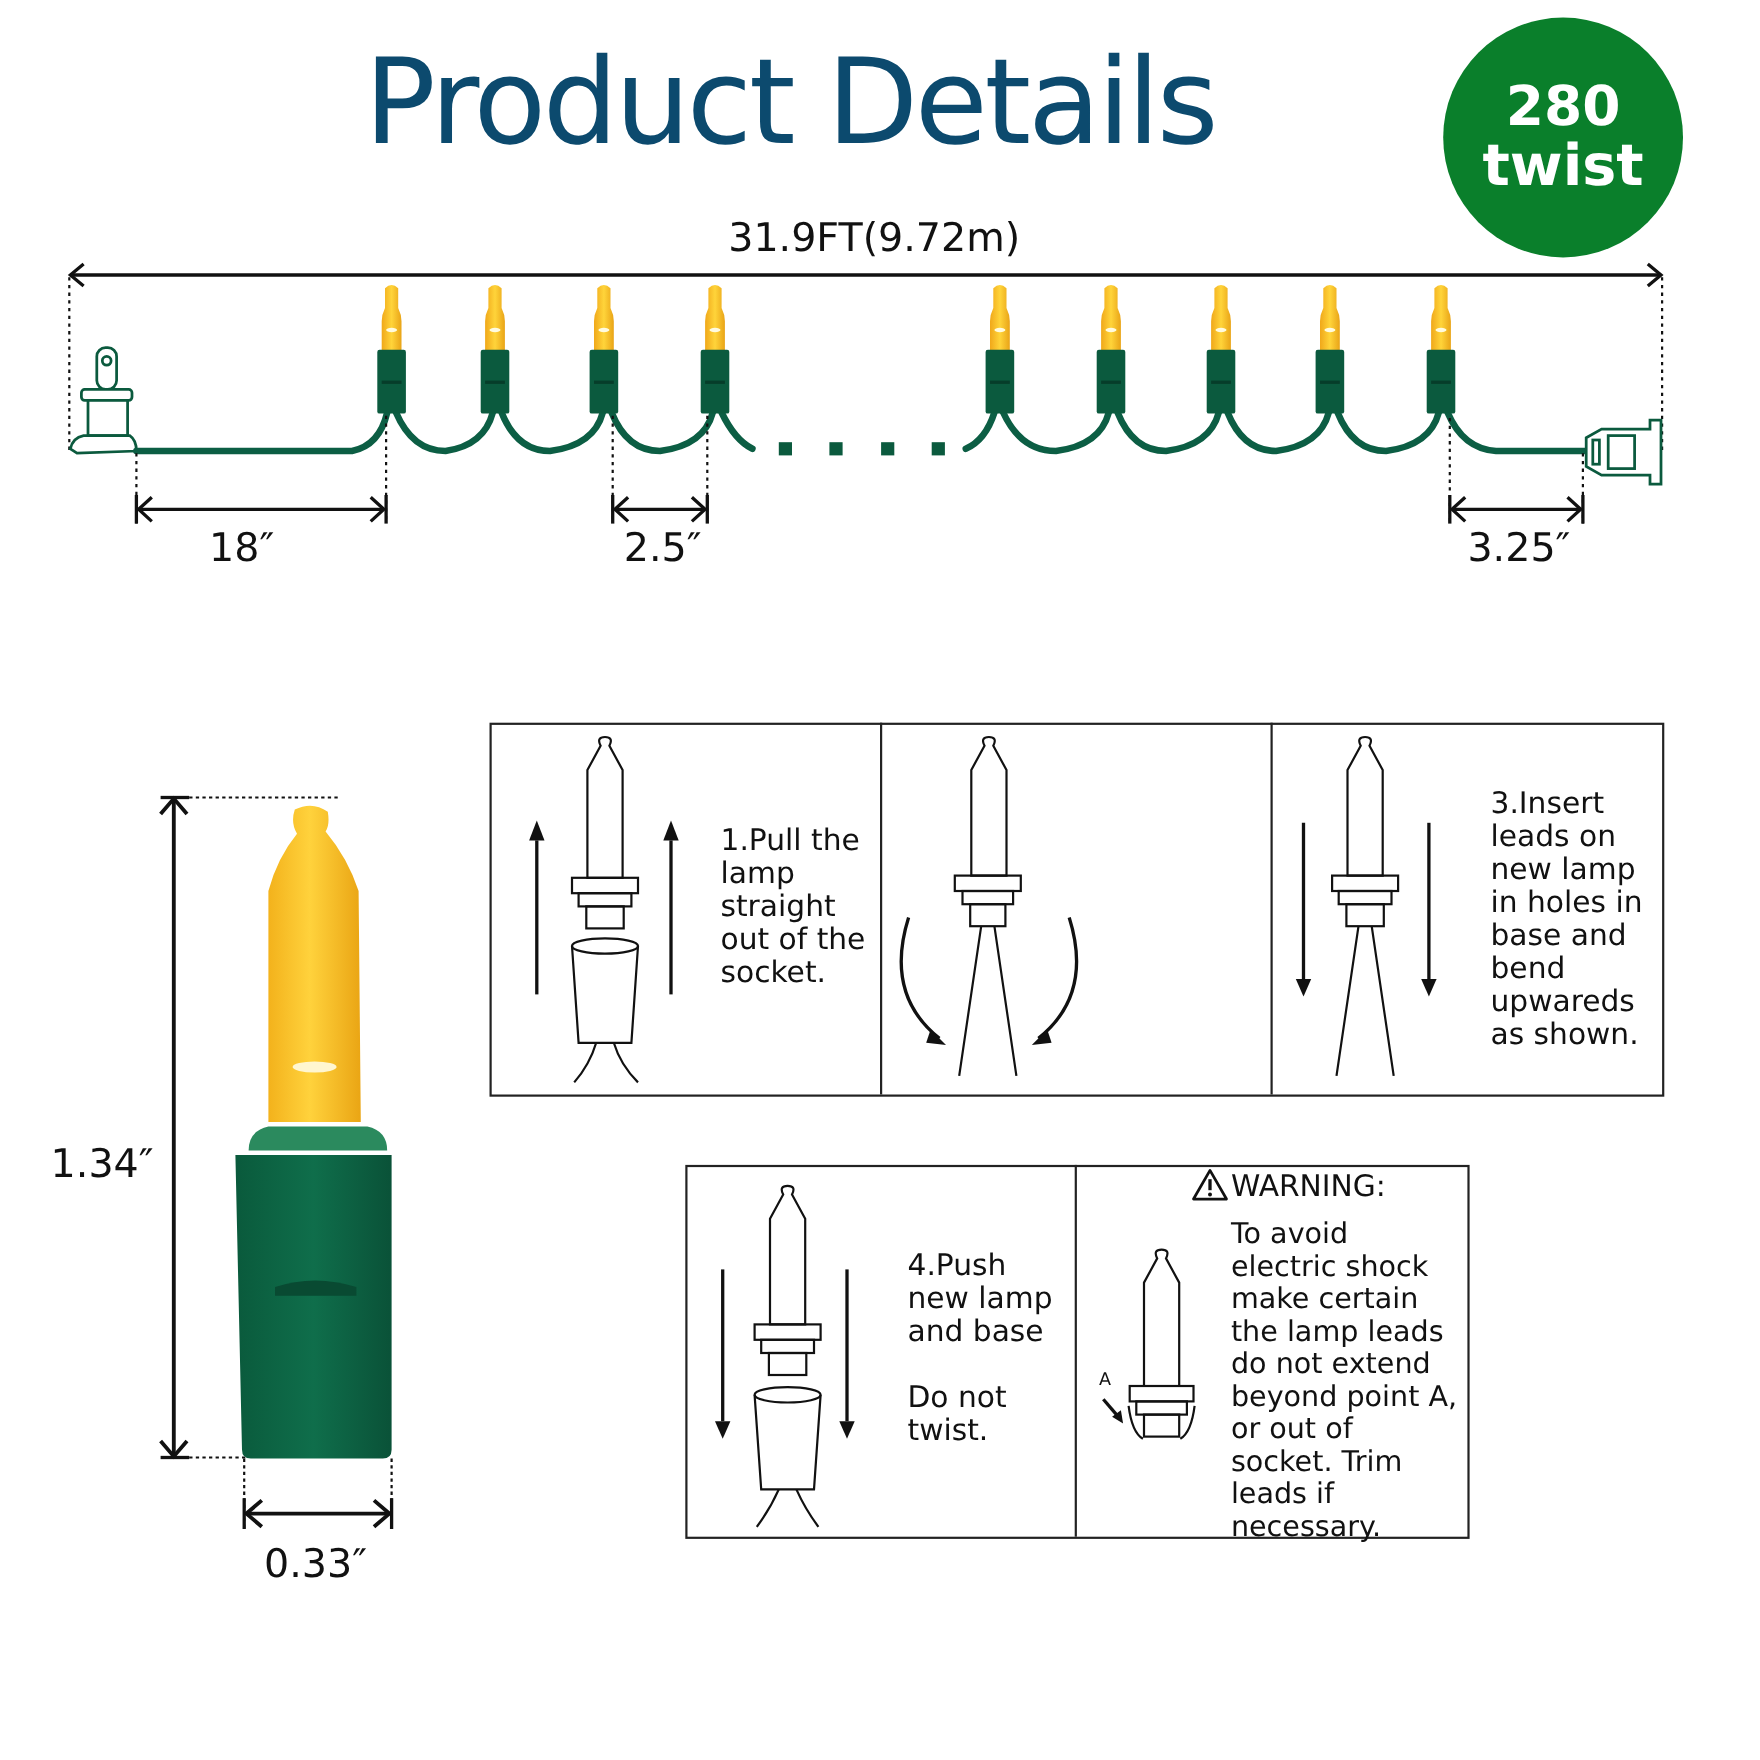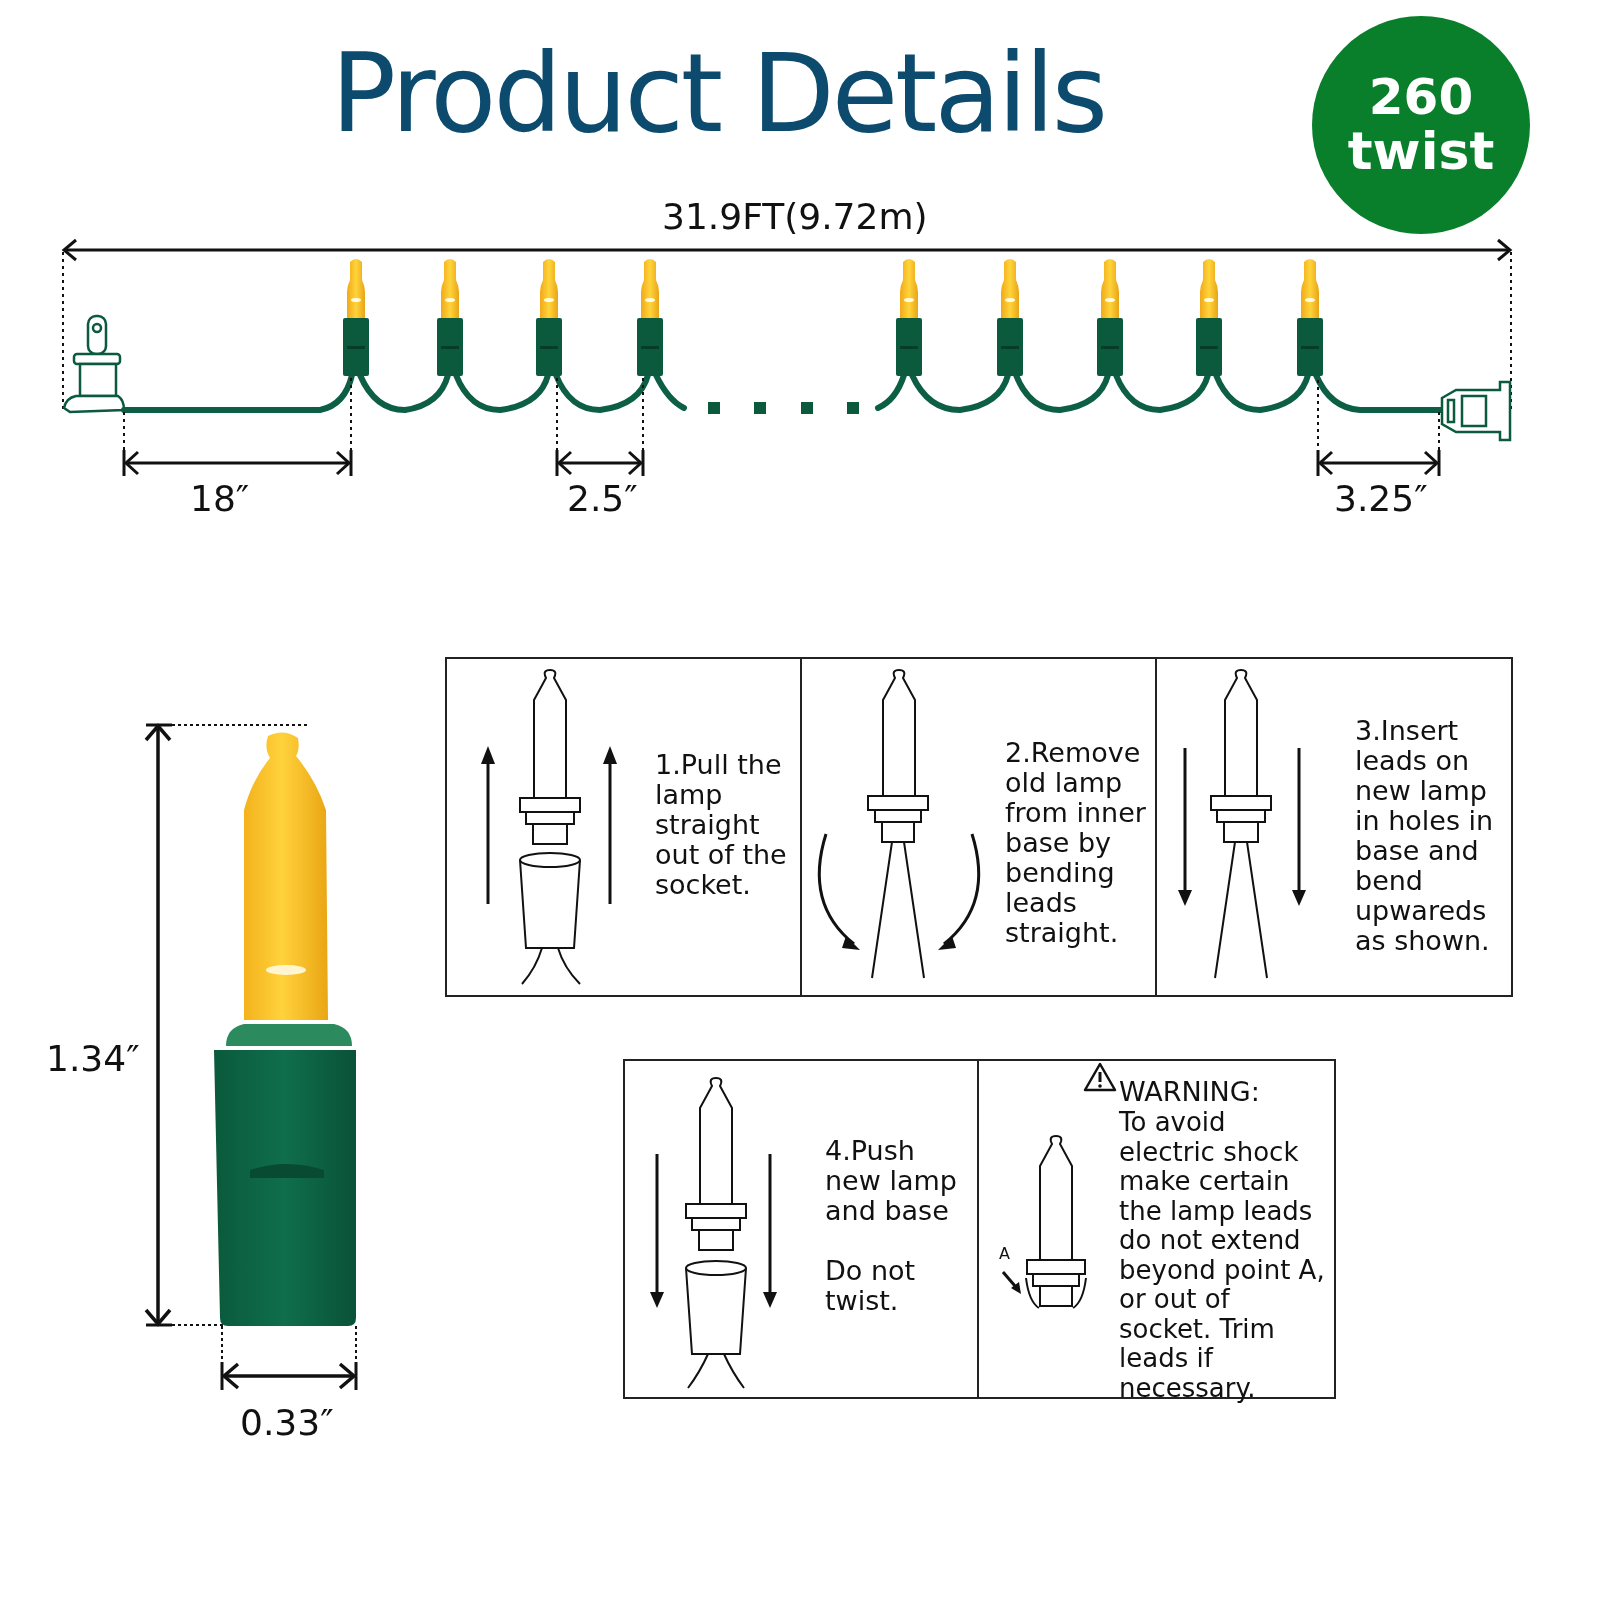--- a/index.html
+++ b/index.html
@@ -13,21 +13,21 @@
   .panel{border:2px solid #222;background:#fff;}
   .ptext{font-family:"DejaVu Sans",sans-serif;font-size:27px;line-height:30px;color:#111;white-space:pre-line;}
   svg{overflow:visible;}
 </style>
 </head>
 <body>
 
 <div class="abs title">Product Details</div>
 
 <div class="abs badge">
-  <span class="n">260</span>
+  <span class="n">280</span>
   <span class="l">twist</span>
 </div>
 
 <div class="abs dim" style="left:662px;top:196px;text-align:right;">31.9FT(9.72m)</div>
 
 <svg class="abs" style="left:0;top:0;" width="1600" height="560">
   <defs>
     <linearGradient id="bulbG" x1="0" x2="1">
       <stop offset="0" stop-color="#f0a81a"></stop>
       <stop offset="0.5" stop-color="#ffd43a"></stop>
@@ -210,27 +210,20 @@
     <path d="M93,20 Q89,12 97,12 Q105,12 101,20 L113,42 L113,138 L81,138 L81,42 Z"></path>
     <rect x="66" y="138" width="60" height="14"></rect>
     <rect x="73" y="152" width="46" height="12"></rect>
     <rect x="80" y="164" width="32" height="20"></rect>
     <path d="M90,184 L70,320 M102,184 L122,320"></path>
     <path d="M24,176 Q2,246 52,286" stroke-width="3"></path>
     <polygon points="44,278 58,292 40,290" fill="#111" stroke="none"></polygon>
     <path d="M170,176 Q192,246 142,286" stroke-width="3"></path>
     <polygon points="150,278 136,292 154,290" fill="#111" stroke="none"></polygon>
   </svg>
-  <div class="abs ptext" style="left:203px;top:80px;">2.Remove
-old lamp
-from inner
-base by
-bending
-leads
-straight.</div>
 </div>
 
 <div class="abs" style="left:1157px;top:658px;width:352px;height:334px;">
   <svg width="352" height="334" style="position:absolute;left:0;top:0;" fill="none" stroke="#111" stroke-width="2">
     <path d="M80,20 Q76,12 84,12 Q92,12 88,20 L100,42 L100,138 L68,138 L68,42 Z"></path>
     <rect x="54" y="138" width="60" height="14"></rect>
     <rect x="60" y="152" width="48" height="12"></rect>
     <rect x="67" y="164" width="34" height="20"></rect>
     <path d="M78,184 L58,320 M90,184 L110,320"></path>
     <line x1="28" y1="90" x2="28" y2="232" stroke-width="3"></line>
@@ -286,21 +279,21 @@
       <line x1="24" y1="212" x2="36" y2="226" stroke="#111" stroke-width="3"></line>
       <polygon points="32,228 42,234 40,222" fill="#111"></polygon>
     </g>
     <g>
       <path d="M121,4 L136,30 L106,30 Z" fill="none" stroke="#111" stroke-width="2.5" stroke-linejoin="round"></path>
       <line x1="121" y1="12" x2="121" y2="22" stroke="#111" stroke-width="3"></line>
       <circle cx="121" cy="26" r="1.8" fill="#111"></circle>
     </g>
   </svg>
   <div class="abs" style="left:20px;top:184px;font-family:'DejaVu Sans',sans-serif;font-size:16px;">A</div>
-  <div class="abs ptext" style="left:140px;top:17px;text-align:center;">WARNING:</div>
+  <div class="abs ptext" style="left:140px;top:4px;text-align:center;">WARNING:</div>
   <div class="abs ptext" style="left:140px;top:48px;font-size:26px;line-height:29.5px;">To avoid
 electric shock
 make certain
 the lamp leads
 do not extend
 beyond point A,
 or out of
 socket. Trim
 leads if
 necessary.</div>

